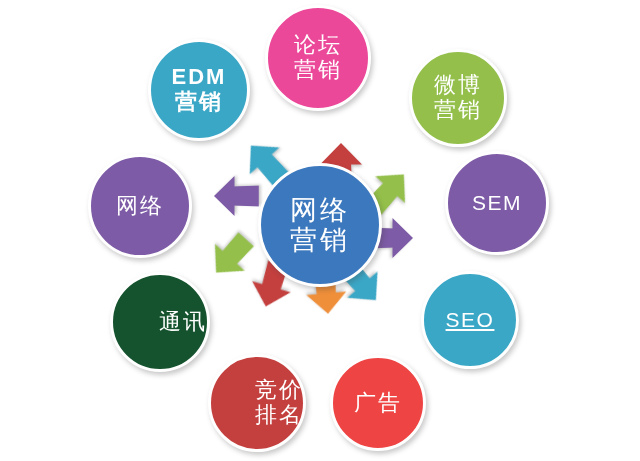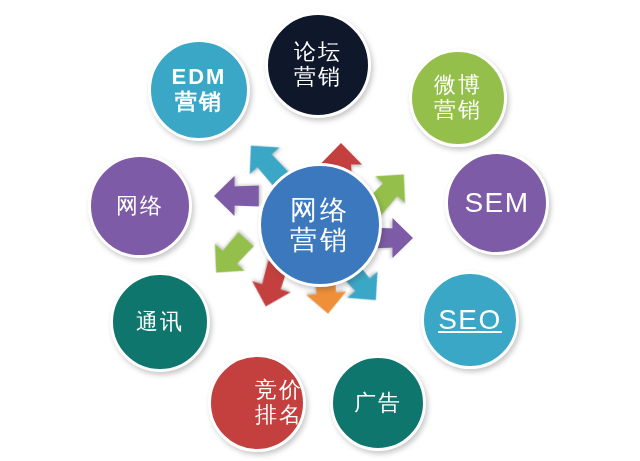--- a/index.html
+++ b/index.html
@@ -39,21 +39,21 @@
   }
   .node-center {
     font-size: 27px;
     letter-spacing: 3px;
   }
   .node-sat {
     font-size: 22px;
     letter-spacing: 2px;
   }
   .node-sat.latin {
-    font-size: 28px;
+    font-size: 21px;
     letter-spacing: 1.5px;
     font-weight: normal;
   }
   .arrow {
     position: absolute;
     width: 0;
     height: 0;
     transform-origin: 50% 50%;
   }
   .arrow svg {
@@ -111,42 +111,42 @@
         <svg width="40" height="44.800000000000004" viewBox="0 0 40 44.800000000000004">
           <polygon points="20.0,0.0 40.0,20.6 29.6,20.6 30.4,44.8 9.6,44.8 10.4,20.6 0.0,20.6" fill="#3ba7c6"></polygon>
         </svg>
       </div>
     </div>
   <div id="node-layer">
       <div class="node node-center" style="width: 124px; height: 124px; left: 258px; top: 163px; background: rgb(60, 120, 189);">
         <span class="line">网络</span>
         <span class="line">营销</span>
       </div>
-      <div class="node node-sat" style="width: 106px; height: 106px; left: 265px; top: 12px; background: #0f172a;">
+      <div class="node node-sat" style="width: 106px; height: 106px; left: 265px; top: 5px; background: #ec4899;">
         <span class="line">论坛</span>
         <span class="line">营销</span>
       </div>
       <div class="node node-sat" style="width: 98px; height: 98px; left: 409px; top: 49px; background: rgb(147, 191, 74);">
         <span class="line">微博</span>
         <span class="line">营销</span>
       </div>
       <div class="node node-sat latin" style="width: 104px; height: 104px; left: 445px; top: 151px; background: rgb(125, 91, 166);">
         <span class="line">SEM</span>
       </div>
       <div class="node node-sat latin" style="width: 98px; height: 98px; left: 421px; top: 271px; background: rgb(59, 167, 198); text-decoration: underline;">
         <span class="line">SEO</span>
       </div>
-      <div class="node node-sat" style="width: 96px; height: 96px; left: 330px; top: 355px; background: #0f766e;">
+      <div class="node node-sat" style="width: 96px; height: 96px; left: 330px; top: 355px; background: #ef4444;">
         <span class="line">广告</span>
       </div>
       <div class="node node-sat" style="width: 98px; height: 98px; left: 208px; top: 354px; background: rgb(196, 64, 63); align-items: flex-end;">
         <span class="line">竞价</span>
         <span class="line">排名</span>
       </div>
-      <div class="node node-sat" style="width: 100px; height: 100px; left: 110px; top: 272px; background: #0f766e;">
+      <div class="node node-sat" style="width: 100px; height: 100px; left: 110px; top: 272px; background: #14532d; align-items: flex-end;">
         <span class="line">通讯</span>
       </div>
       <div class="node node-sat" style="width: 104px; height: 104px; left: 88px; top: 154px; background: rgb(125, 91, 166);">
         <span class="line">网络</span>
       </div>
       <div class="node node-sat" style="width: 102px; height: 102px; left: 148px; top: 39px; background: rgb(59, 167, 198); font-weight: bold;">
         <span class="line">EDM</span>
         <span class="line">营销</span>
       </div>
     </div>

